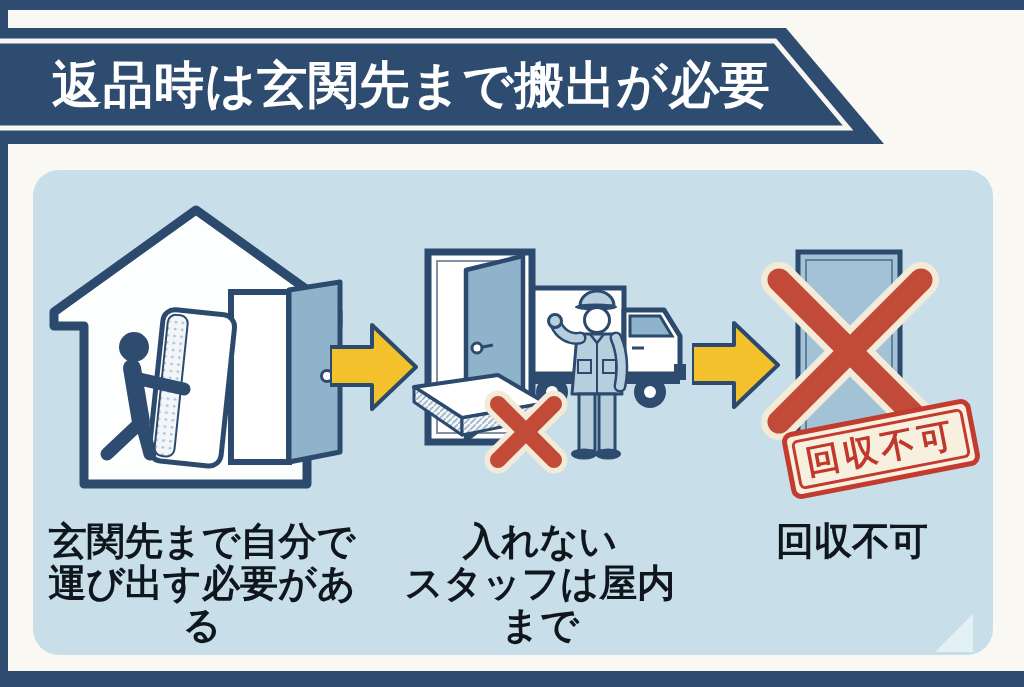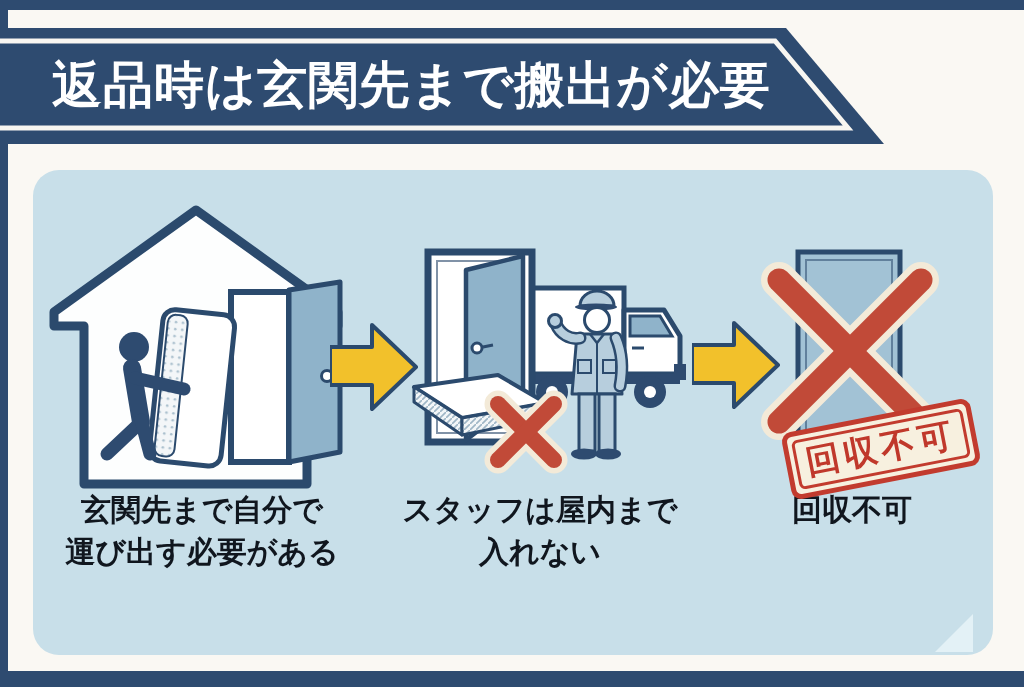--- a/index.html
+++ b/index.html
@@ -22,22 +22,22 @@
     font-size:50px;line-height:62px;font-weight:bold;color:#ffffff;
     letter-spacing:1px;white-space:nowrap;
   }
   .panel{
     position:absolute;left:33px;top:170px;width:960px;height:485px;
     background:#c8dfe9;border-radius:26px;
   }
   .illu{position:absolute;}
   .arrow{position:absolute;width:92px;height:94px;}
   .caption{
-    position:absolute;top:489px;
-    font-weight:bold;font-size:30px;line-height:42px;
+    position:absolute;top:520px;
+    font-weight:bold;font-size:38px;line-height:42px;
     color:#10161e;text-align:center;
   }
   .caption-1{left:36px;width:332px;}
   .caption-2{left:392px;width:296px;}
   .caption-3{left:696px;width:312px;}
   .stamp{
     position:absolute;left:785px;top:415px;width:192px;height:68px;
     transform:rotate(-11deg);
     background:#f7f0df;border:5px solid #c23b2e;border-radius:10px;
     box-sizing:border-box;padding:4px;z-index:5;
@@ -179,19 +179,19 @@
 
   <div class="stamp">
     <div class="stamp-inner">回収不可</div>
   </div>
 
   <div class="caption caption-1">
     <div>玄関先まで自分で</div>
     <div>運び出す必要がある</div>
   </div>
   <div class="caption caption-2">
+    <div>入れない</div>
     <div>スタッフは屋内まで</div>
-    <div>入れない</div>
   </div>
   <div class="caption caption-3">
     <div>回収不可</div>
   </div>
 </div>
 
 </body></html>

